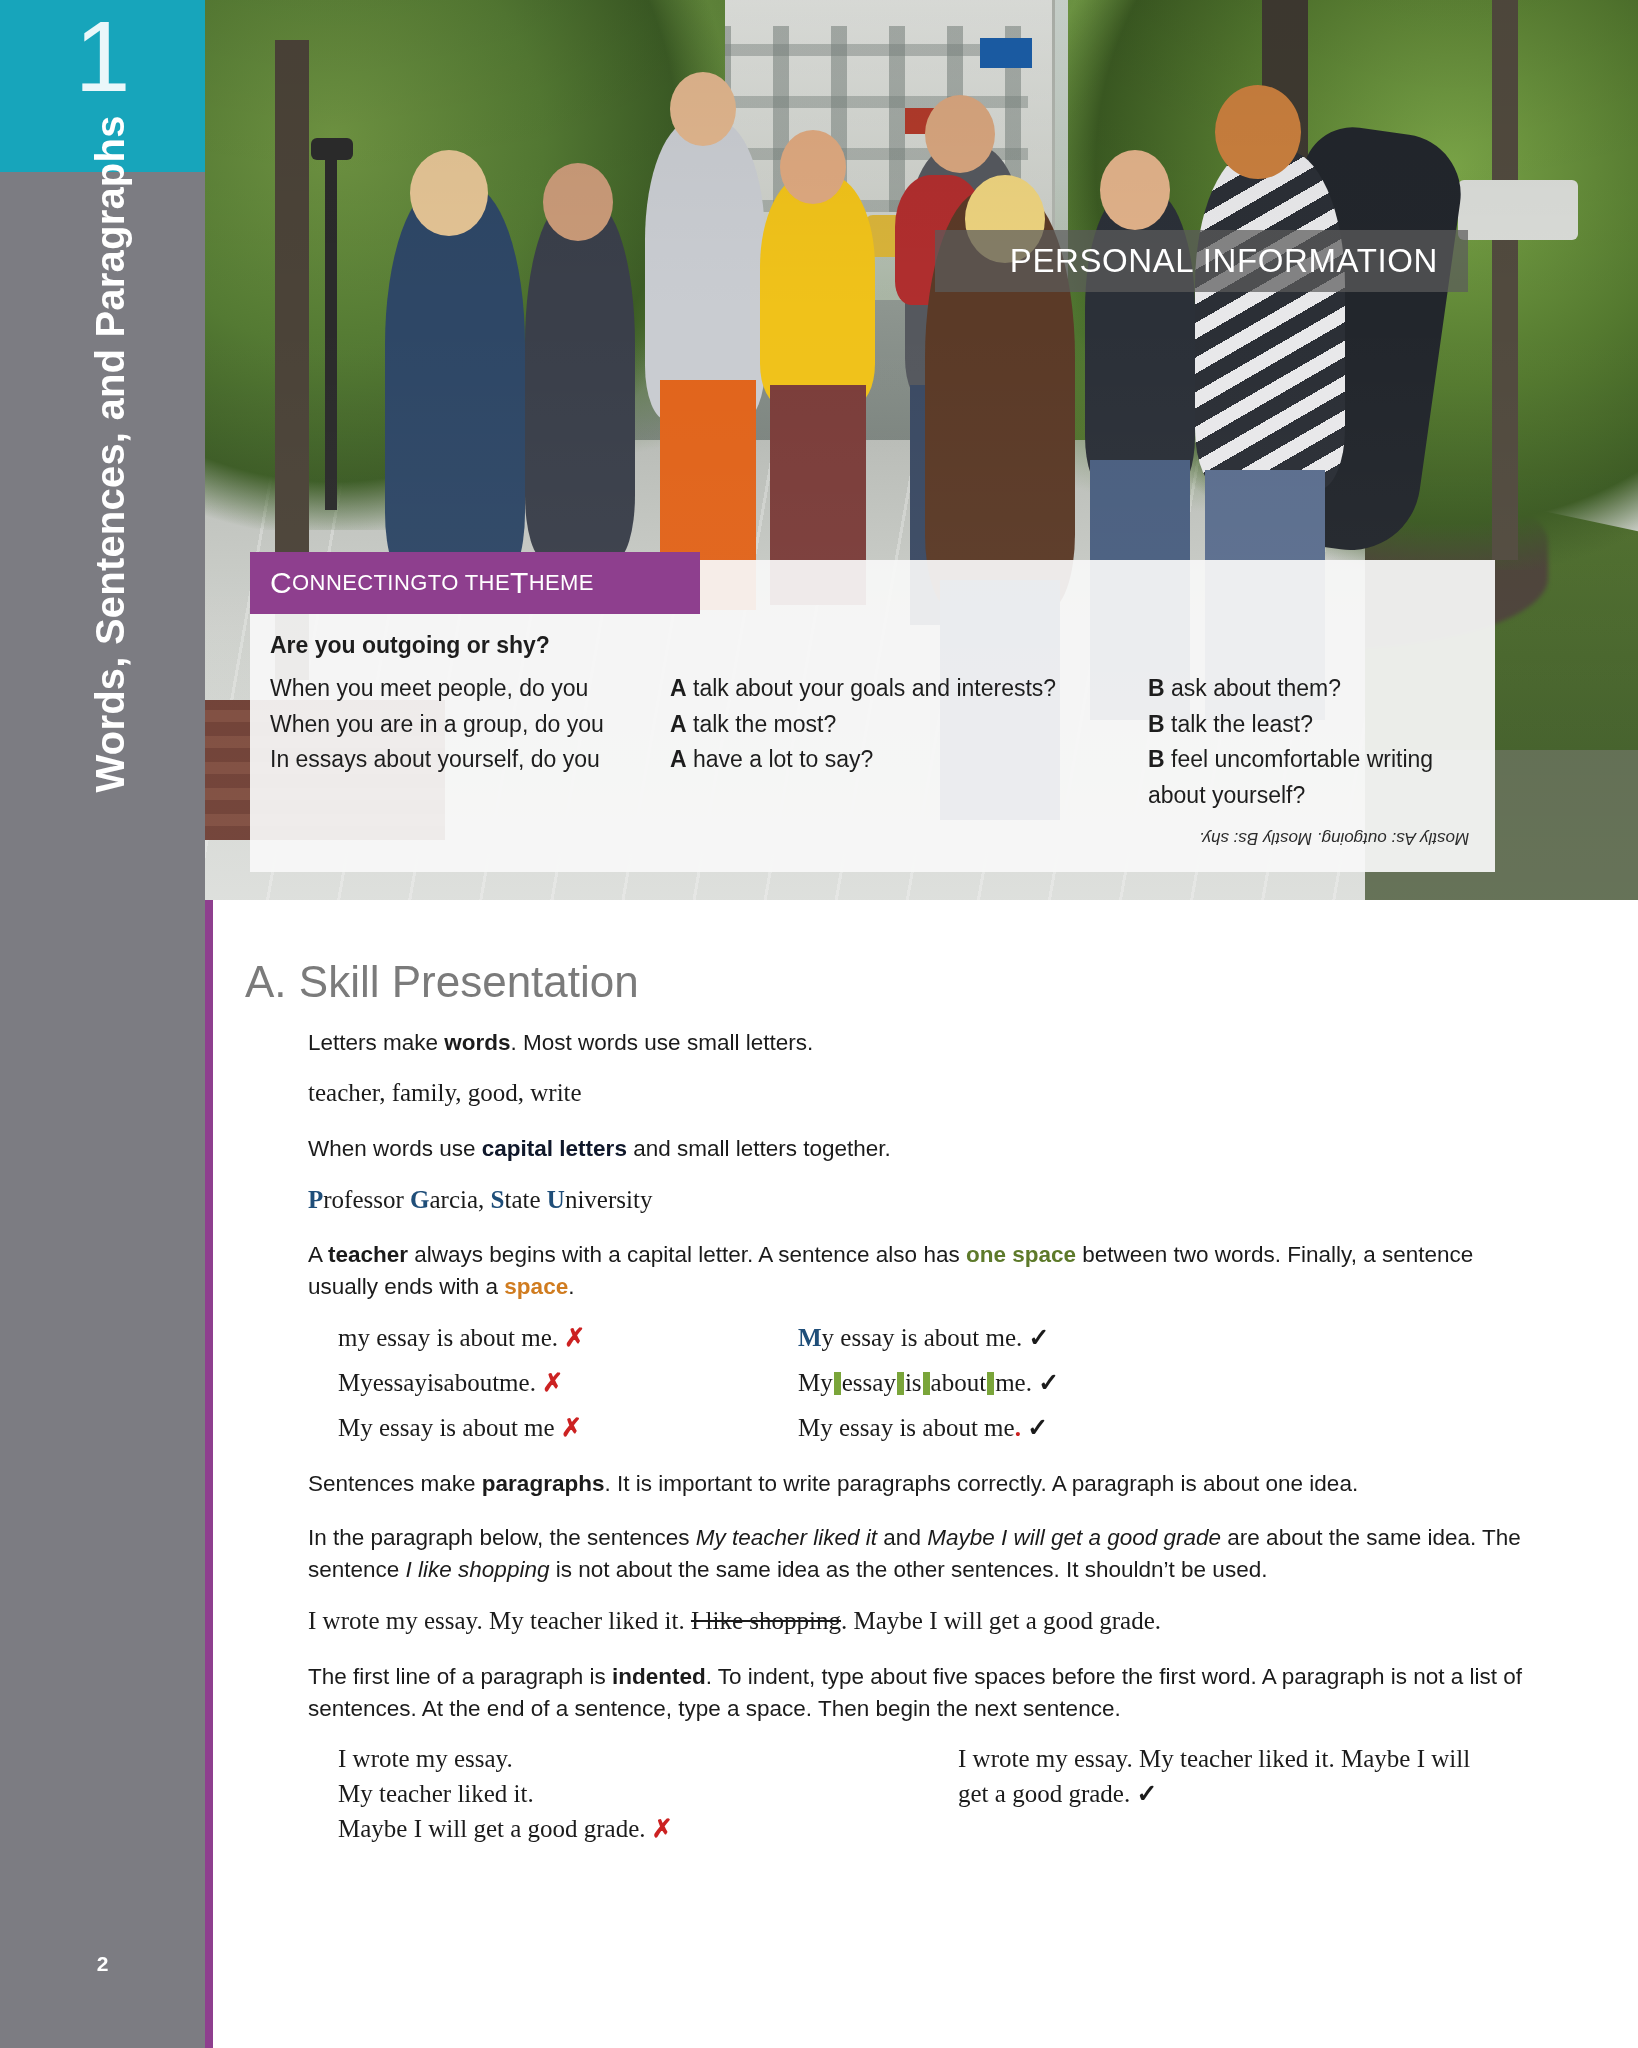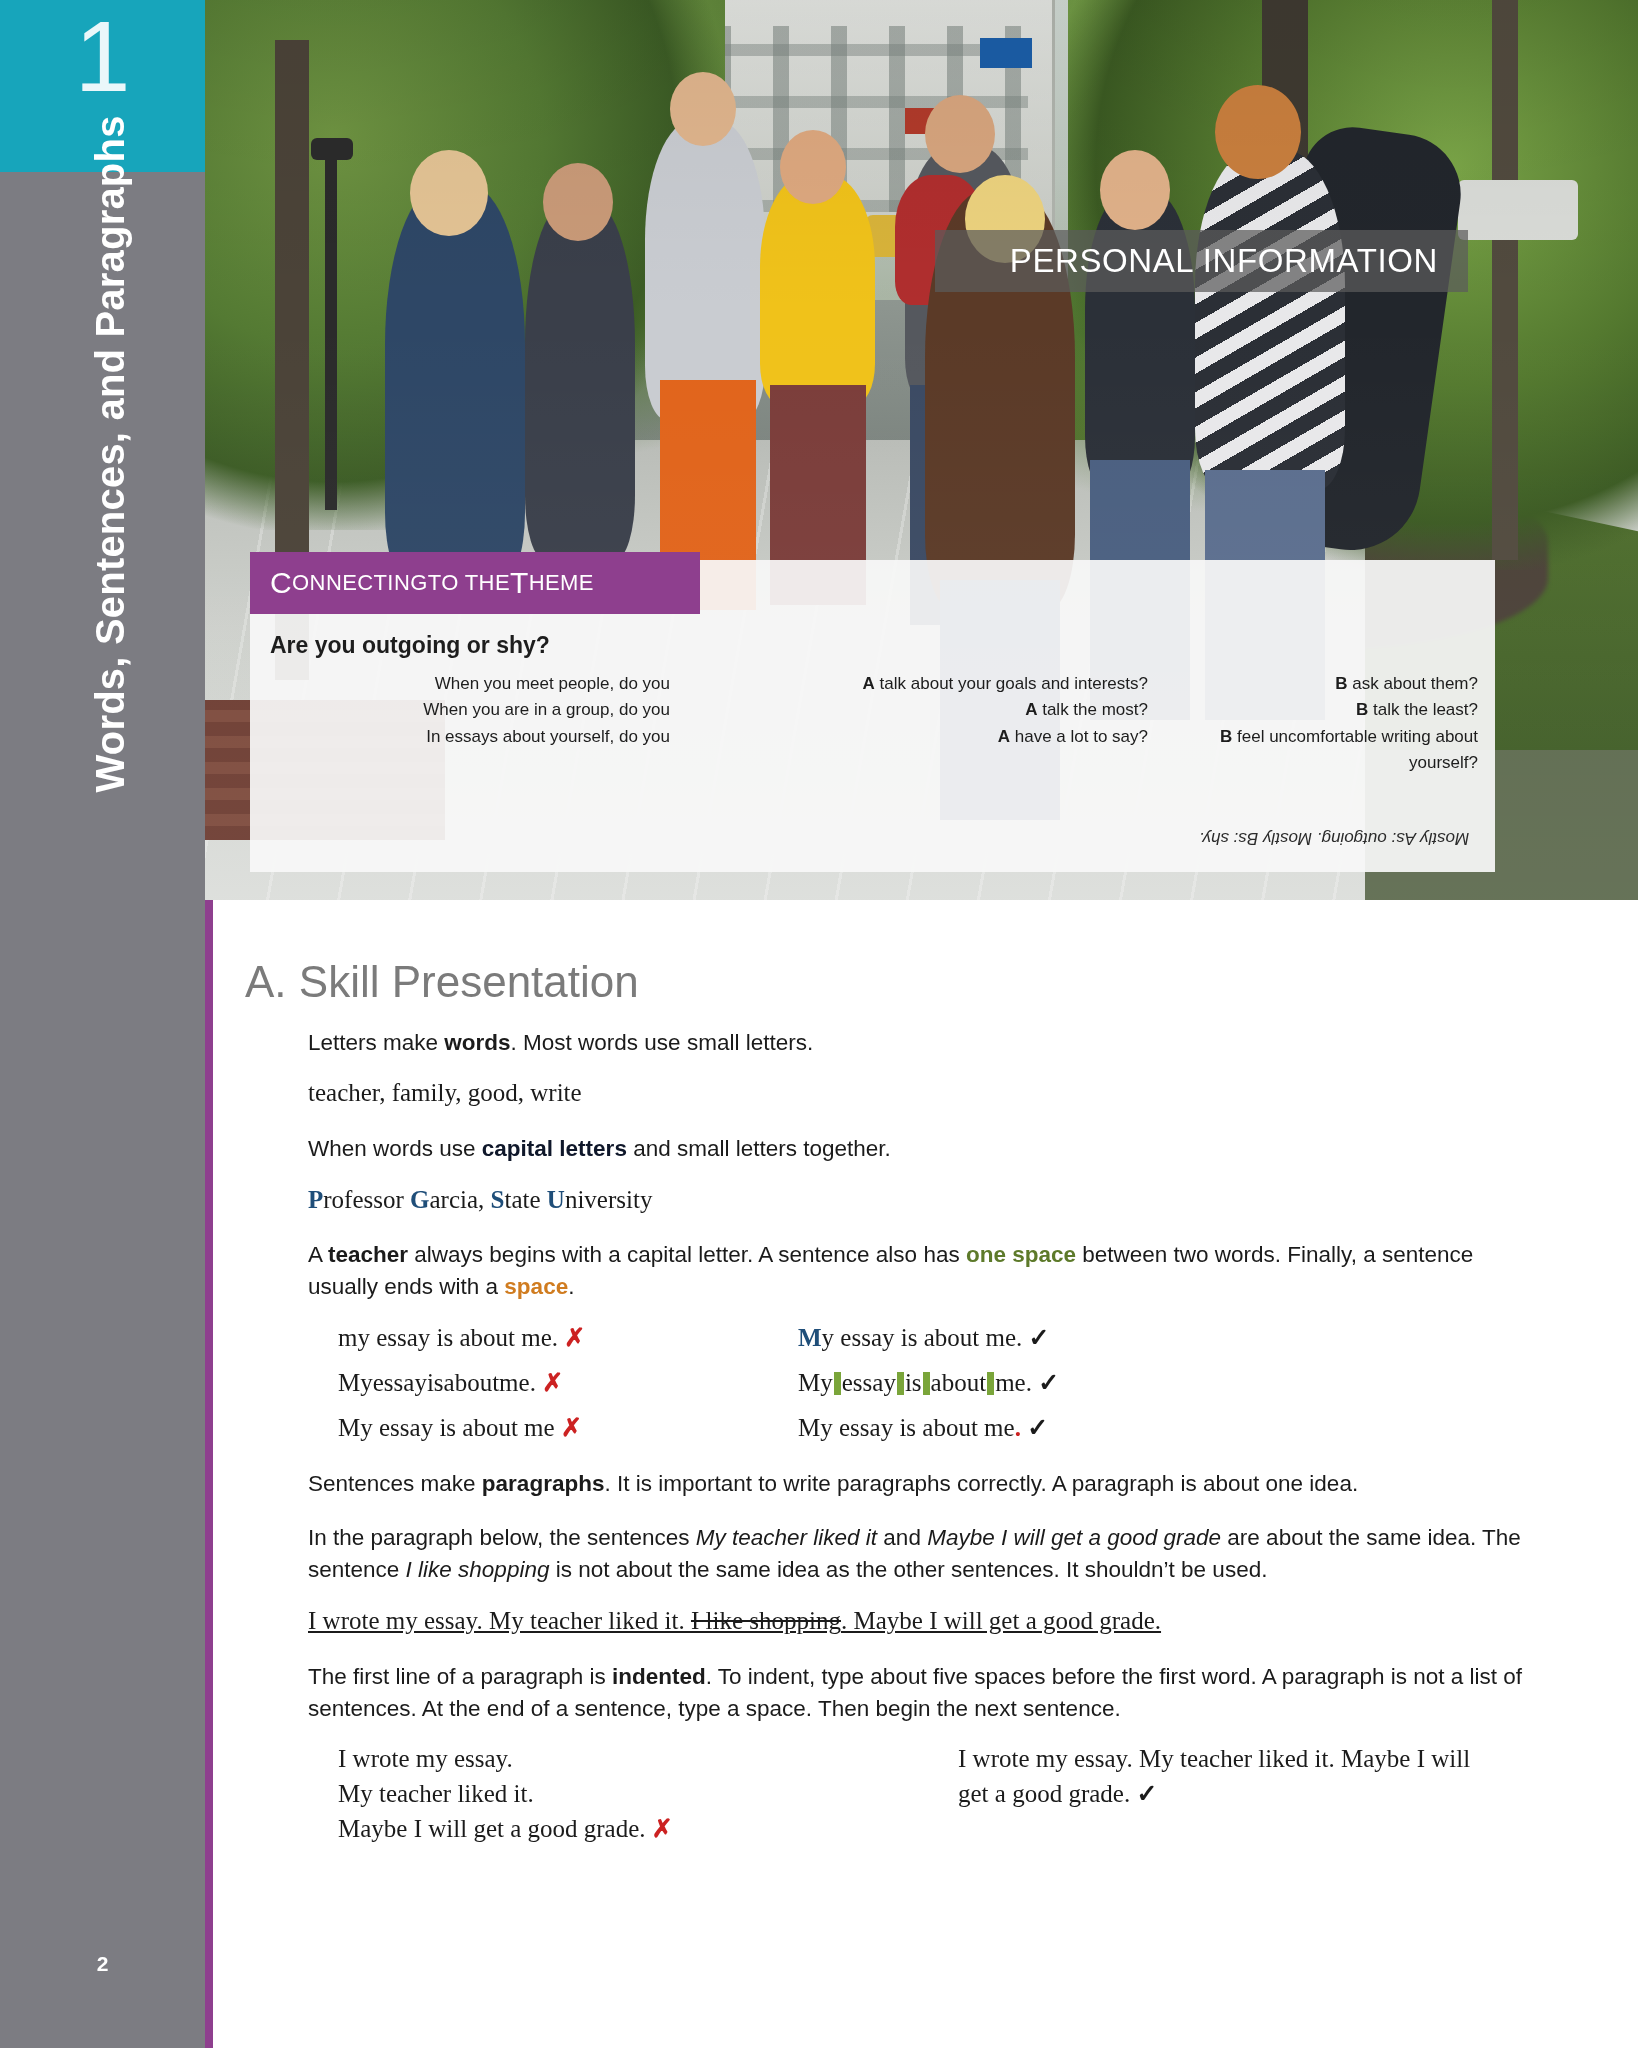--- a/index.html
+++ b/index.html
@@ -203,21 +203,21 @@
     letter-spacing: 0.4px;
   }
   #connecting-header .small-caps { font-size: 22px; }
   #connecting-body {
     position: absolute;
     left: 20px; top: 72px;
     width: 1210px;
     color: #1d1d1d;
   }
   #quiz-title { font-size: 23px; font-weight: bold; margin-bottom: 12px; }
-  .quiz-row { display: flex; font-size: 17px; line-height: 1.55; text-align: right; }
+  .quiz-row { display: flex; font-size: 23px; line-height: 1.55; }
   .quiz-q { width: 400px; }
   .quiz-a { width: 478px; }
   .quiz-b { width: 330px; }
   .opt-letter { font-weight: bold; }
   #quiz-key {
     position: absolute;
     right: 26px; top: 268px;
     font-size: 17px;
     font-style: italic;
     color: #2b2b2b;
@@ -451,21 +451,21 @@
     </div>
 
     <p class="para">
       <span>Sentences make </span><b>paragraphs</b><span>. It is important to write paragraphs correctly. A paragraph is about one idea.</span>
     </p>
 
     <p class="para">
       <span>In the paragraph below, the sentences </span><i>My teacher liked it</i><span> and </span><i>Maybe I will get a good grade</i><span> are about the same idea. The sentence </span><i>I like shopping</i><span> is not about the same idea as the other sentences. It shouldn’t be used.</span>
     </p>
 
-    <p class="serif indent-2" style="margin:0 0 18px 0;text-decoration:underline;">
+    <p class="serif indent-2" style="margin:0 0 18px 0;">
       <span>I wrote my essay. My teacher liked it. </span><span class="strike">I like shopping</span><span>. Maybe I will get a good grade.</span>
     </p>
 
     <p class="para">
       <span>The first line of a paragraph is </span><b>indented</b><span>. To indent, type about five spaces before the first word. A paragraph is not a list of sentences. At the end of a sentence, type a space. Then begin the next sentence.</span>
     </p>
 
     <div class="two-col serif indent-1">
       <div class="col-a">
         <div>I wrote my essay.</div>

